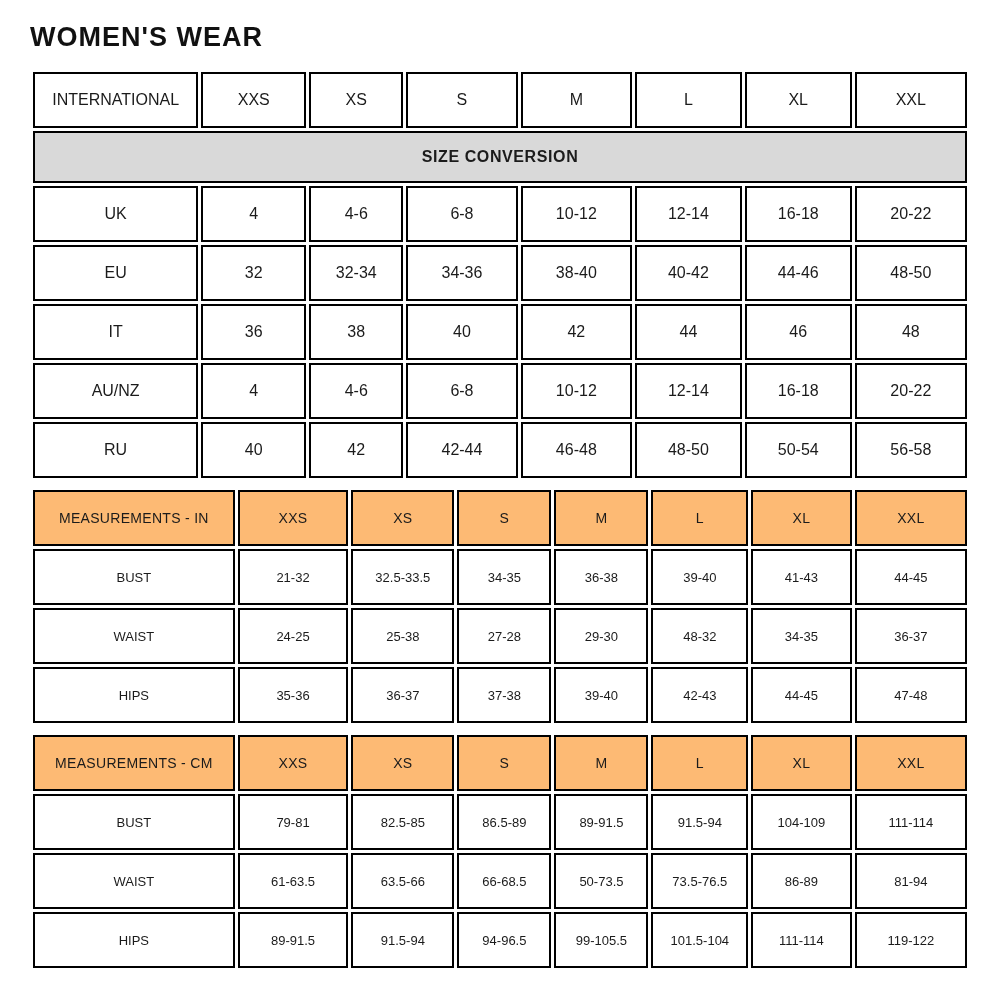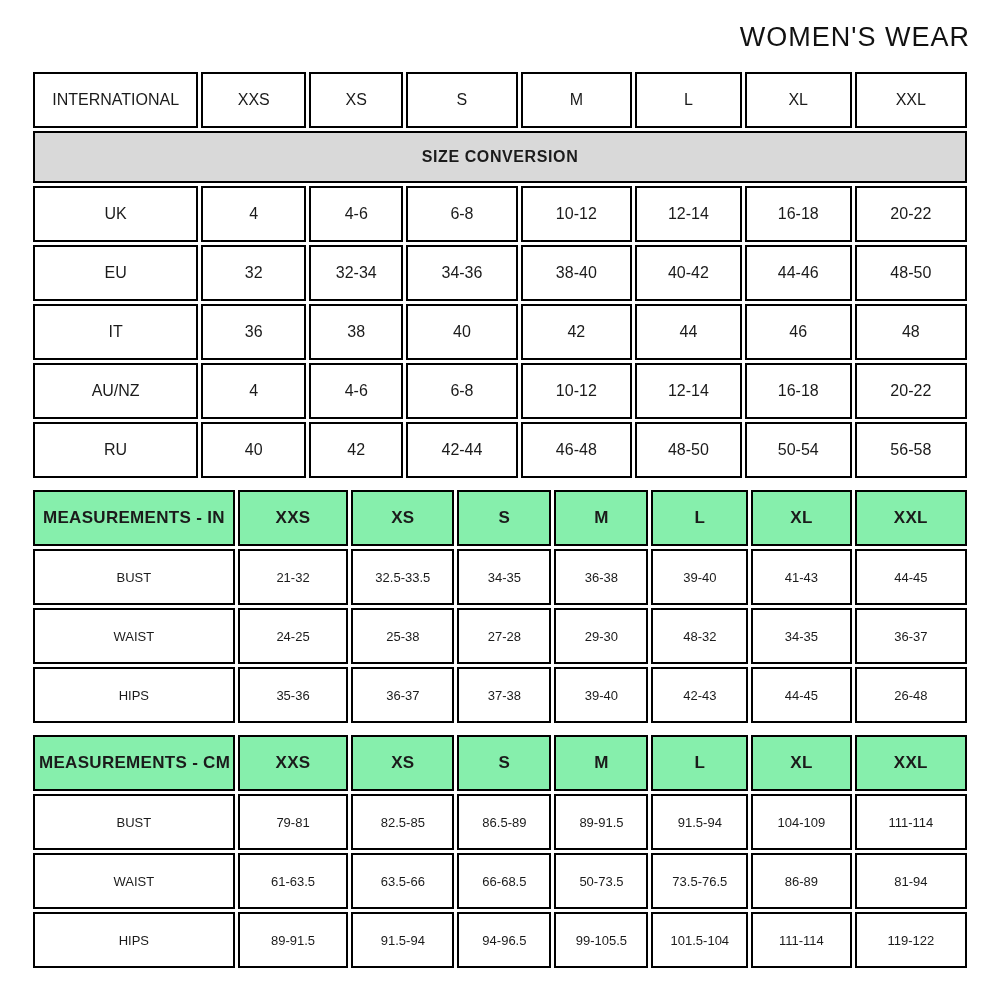--- a/index.html
+++ b/index.html
@@ -4,23 +4,23 @@
 <style>
   html,body{margin:0;padding:0;background:#ffffff;}
   body{
     width:1000px;height:1000px;
     font-family:"Liberation Sans","DejaVu Sans",sans-serif;
     color:#1b1b1b;
     -webkit-font-smoothing:antialiased;
   }
   .page{padding:16px 30px 0 30px;}
   .page-title{
-    text-align:right;
+    text-align:left;
     font-size:27px;
-    font-weight:400;
+    font-weight:700;
     letter-spacing:1px;
     margin:6px 0 16px 0;
     color:#111;
   }
   table{
     width:940px;
     table-layout:fixed;
     border-collapse:separate;
     border-spacing:3px;
     margin:0 0 6px 0;
@@ -39,23 +39,23 @@
   .t1 .hdr{
     height:44px;
     background:#d9d9d9;
     font-weight:700;
     font-size:16px;
     letter-spacing:0.6px;
   }
   
   .t2 td{height:48px;font-size:13px;}
   .t2 .hdr{
-    background:#86efac;
-    font-weight:700;
-    font-size:17px;
+    background:#fdba74;
+    font-weight:400;
+    font-size:14px;
     letter-spacing:0.3px;
   }
   .t2 .rowlabel{font-size:13px;}
 </style>
 </head>
 <body>
 
 <div class="page">
 
   <div class="page-title">WOMEN'S WEAR</div>
@@ -181,21 +181,21 @@
       <td>36-37</td>
     </tr>
     <tr>
       <td class="rowlabel">HIPS</td>
       <td>35-36</td>
       <td>36-37</td>
       <td>37-38</td>
       <td>39-40</td>
       <td>42-43</td>
       <td>44-45</td>
-      <td>26-48</td>
+      <td>47-48</td>
     </tr>
   </tbody>
     </table>
 
   <table class="t2">
     <colgroup>
       <col style="width:22.1%">
         <col style="width:12.1%">
         <col style="width:11.3%">
         <col style="width:10.3%">

